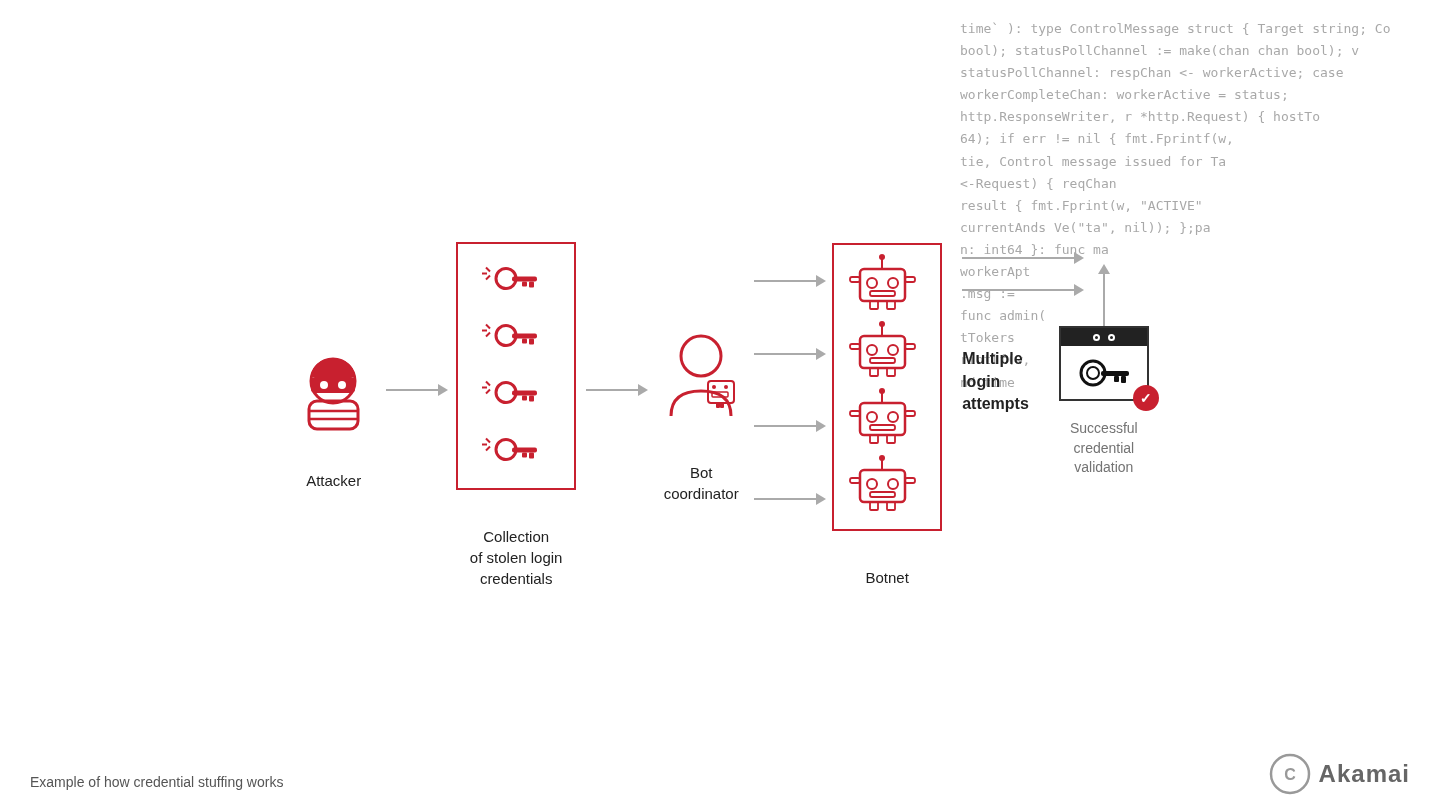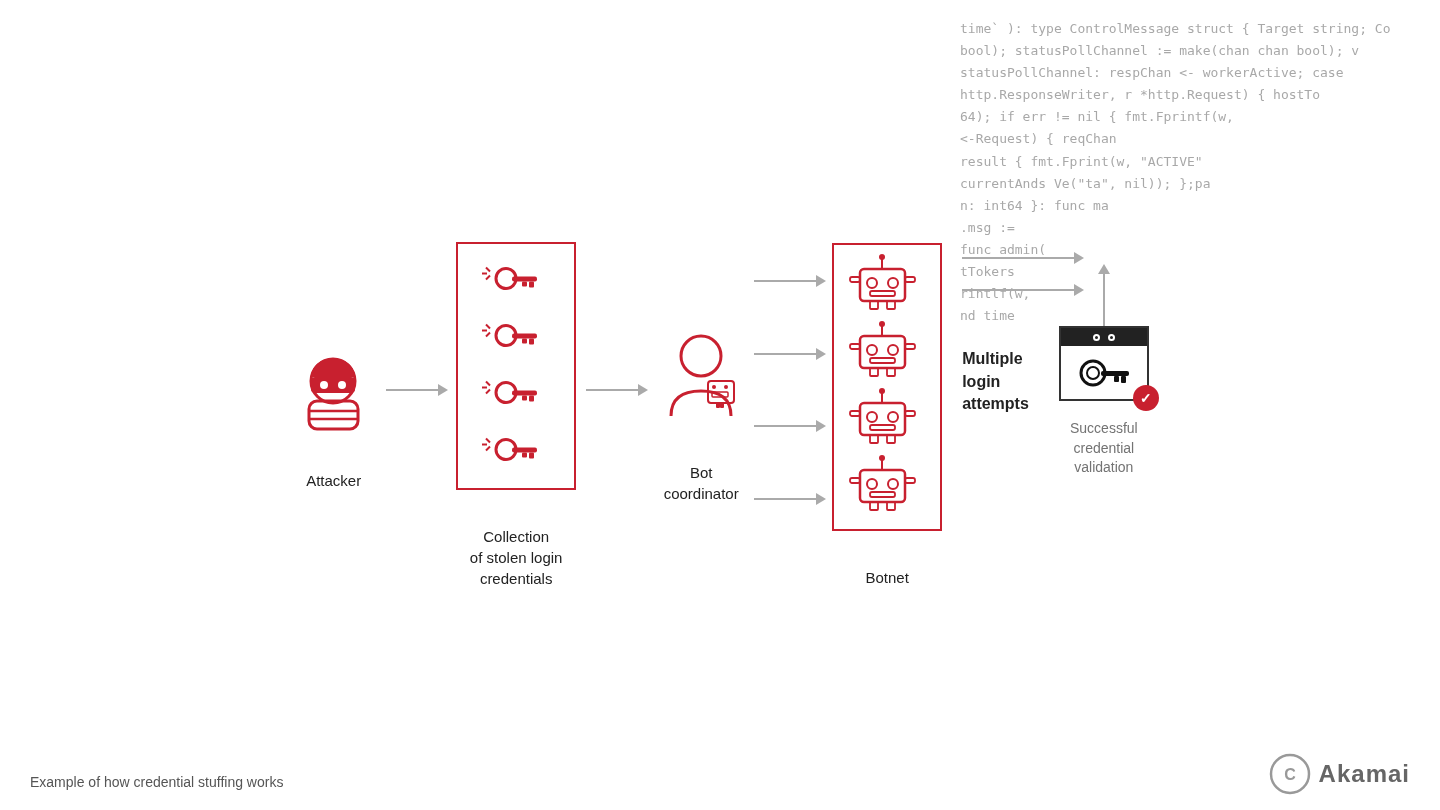--- a/index.html
+++ b/index.html
@@ -158,26 +158,29 @@
     }
   </style>
 </head>
 <body>
 
 <div class="code-bg">
   <div id="code-lines-container">
       <div>time` ): type ControlMessage struct { Target string; Co</div>
       <div>       bool); statusPollChannel := make(chan chan bool); v</div>
       <div>       statusPollChannel: respChan &lt;- workerActive; case</div>
+      <div>       workerCompleteChan: workerActive = status;</div>
       <div>       http.ResponseWriter, r *http.Request) { hostTo</div>
       <div>    64); if err != nil { fmt.Fprintf(w,</div>
+      <div>    tie,  Control message issued for Ta</div>
       <div>       &lt;-Request) { reqChan</div>
       <div>   result { fmt.Fprint(w, "ACTIVE"</div>
       <div>   currentAnds Ve("ta", nil)); };pa</div>
       <div>   n: int64 }: func ma</div>
+      <div>       workerApt</div>
       <div>   .msg :=</div>
       <div>   func admin(</div>
       <div>       tTokers</div>
       <div>   rintlf(w,</div>
       <div>   nd time</div>
     </div>
 </div>
 
 <div class="diagram">
 

